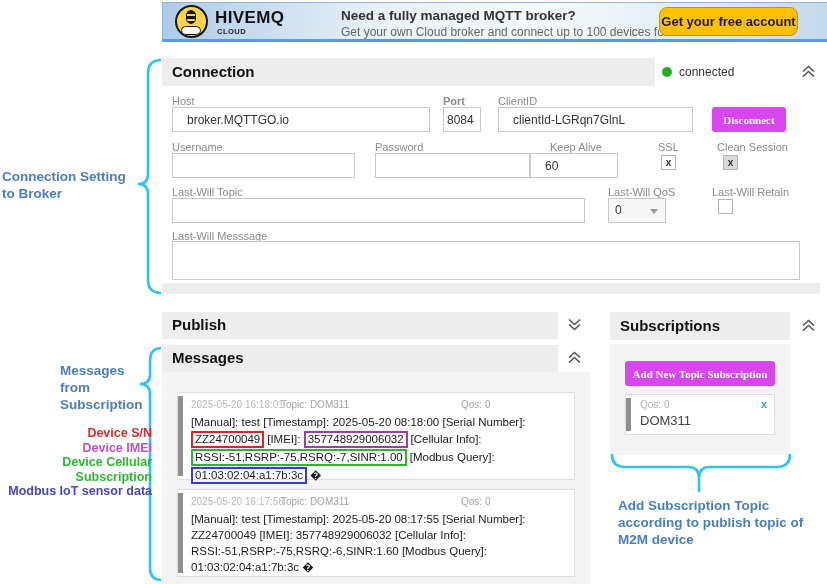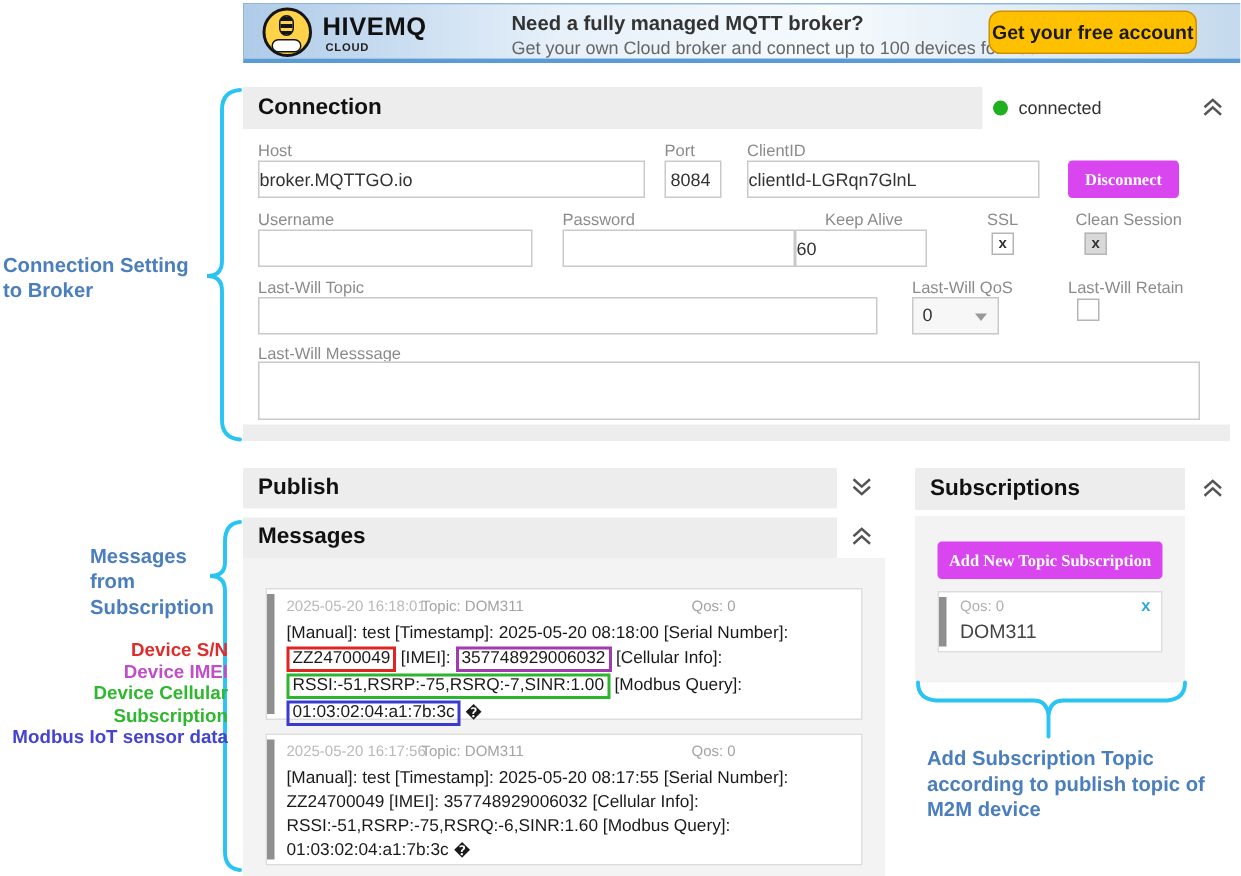--- a/index.html
+++ b/index.html
@@ -24,21 +24,21 @@
   .subheadline { font-size:12px; color:#666; margin-top:2px; }
   .cta { position:absolute; left:496px; top:4px; width:139px; height:29px; background:#ffc000;
     border:1px solid #cf9000; border-radius:8px; font-family:inherit; font-size:13px; font-weight:bold;
     color:#1a1a1a; cursor:pointer; }
 
   
   .bar { position:absolute; background:#ededed; }
   .sec-title { position:absolute; font-size:15px; font-weight:bold; color:#111; }
   .fl { position:absolute; font-size:11px; color:#8b8b8b; }
   .inp { position:absolute; border:1px solid #c9c9c9; background:#fff; font-family:inherit;
-    font-size:12px; color:#333; padding:0 0; height:25px; }
+    font-size:12px; color:#333; padding:0 14px; height:25px; }
   .cb { position:absolute; width:15px; height:15px; border:1px solid #b5b5b5; background:#fff;
     font-size:10px; font-weight:bold; color:#333; text-align:center; line-height:13px; }
   .cb.gray { background:#d9d9d9; }
   .chev { position:absolute; width:17px; height:15px; }
   .teal-btn { position:absolute; background:#d946ef; color:#fff; border:none; border-radius:3px;
     font-family:Liberation Serif, serif; font-size:11px; font-weight:bold; cursor:pointer; }
 
   
   .sec-conn { position:absolute; left:162px; top:58px; width:658px; height:237px; }
   .conn-bar { left:0; top:0; width:658px; height:28px; }
@@ -116,21 +116,21 @@
     <div class="status-chip">
       <div class="dot"></div>
       <div class="status-text">connected</div>
     </div>
     <svg class="chev" style="left:638px;top:6px;" viewBox="0 0 17 15">
       <path d="M3 7.5 L8.5 2.5 L14 7.5 M3 12.5 L8.5 7.5 L14 12.5" stroke="#555" stroke-width="1.6" fill="none"></path>
     </svg>
 
     <div class="fl" style="left:10px;top:37px;">Host</div>
     <input class="inp" style="left: 10px; top: 49px; width: 258px;" value="broker.MQTTGO.io">
-    <div class="fl" style="left:281px;top:37px;">Port</div>
+    <div class="fl" style="left:281px;top:37px;font-weight:bold;">Port</div>
     <input class="inp" style="left: 281px; top: 49px; width: 38px; padding: 0px 3px;" value="8084">
     <div class="fl" style="left:336px;top:37px;">ClientID</div>
     <input class="inp" style="left: 336px; top: 49px; width: 195px;" value="clientId-LGRqn7GlnL">
     <button class="teal-btn" style="left:550px;top:49px;width:74px;height:25px;">Disconnect</button>
 
     <div class="fl" style="left:10px;top:83px;">Username</div>
     <input class="inp" style="left: 10px; top: 95px; width: 183px;" value="">
     <div class="fl" style="left:213px;top:83px;">Password</div>
     <input class="inp" style="left: 213px; top: 95px; width: 155px;" value="">
     <div class="fl" style="left:388px;top:83px;">Keep Alive</div>

